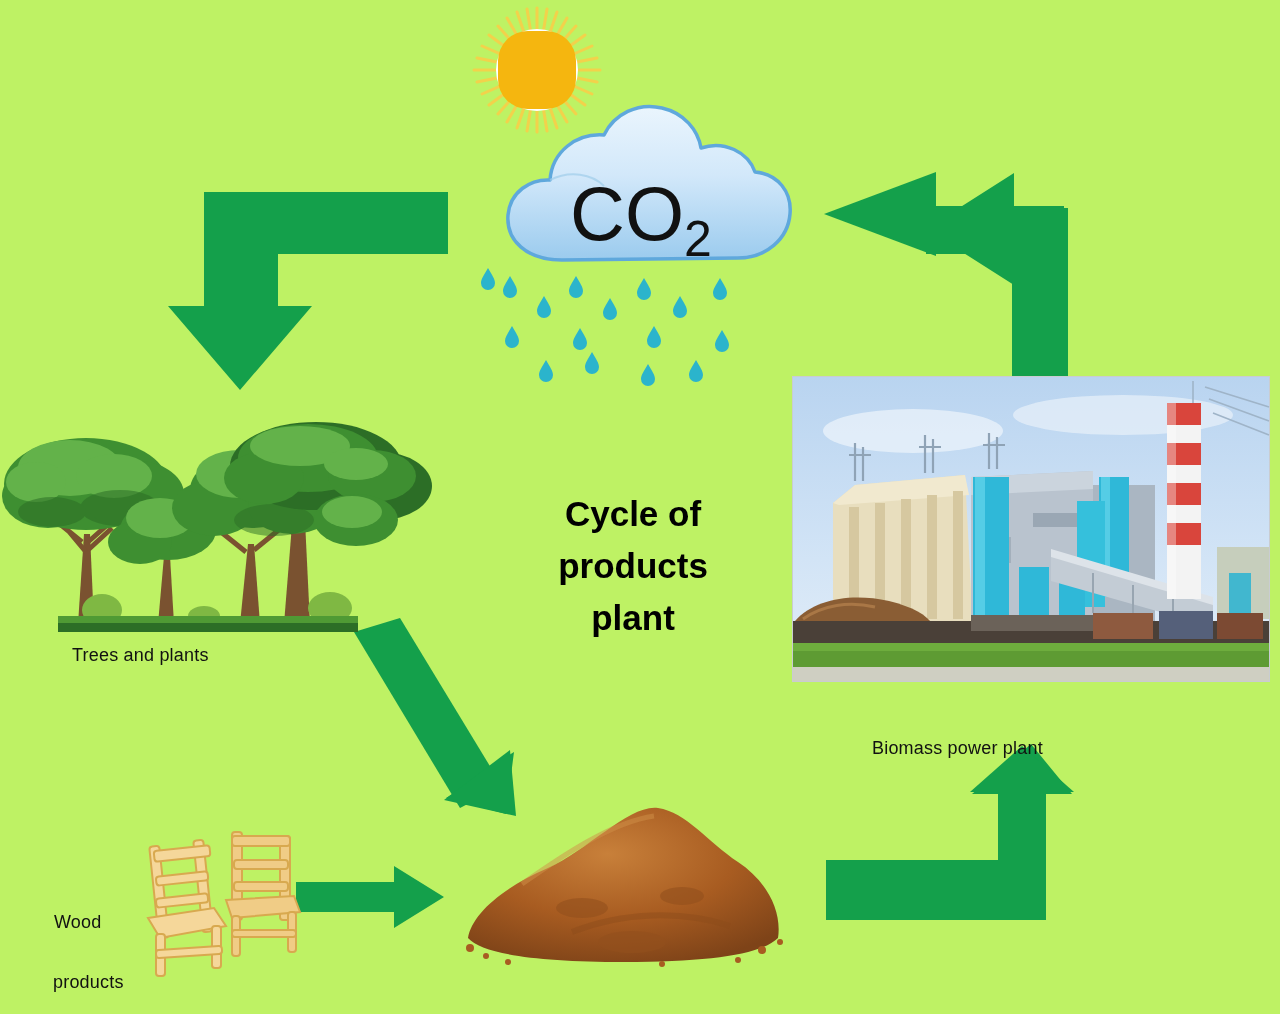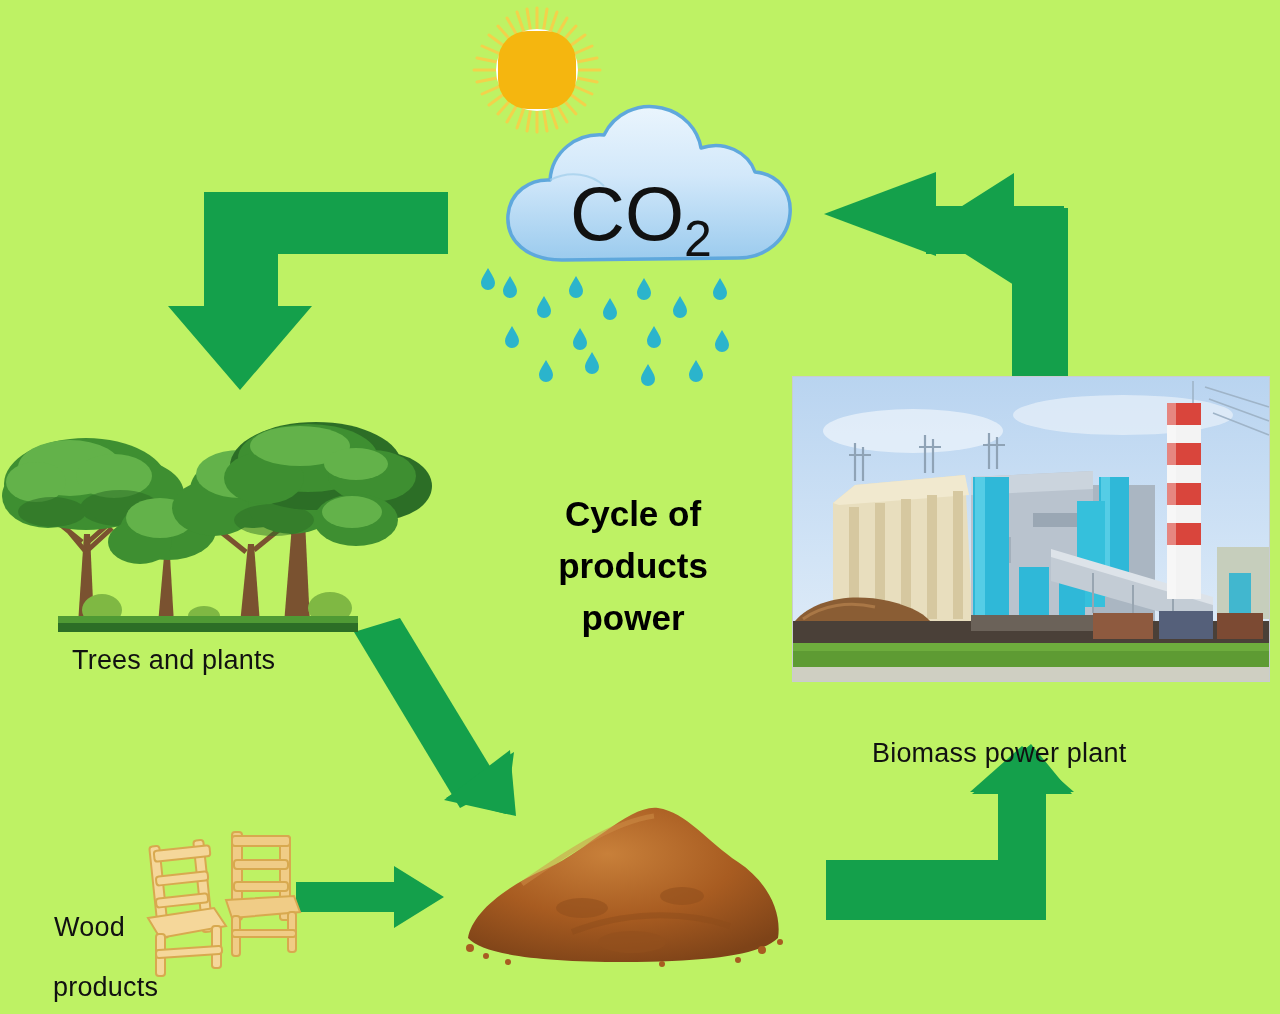--- a/index.html
+++ b/index.html
@@ -1,19 +1,19 @@
 <!DOCTYPE html>
 <html><head>
 <meta charset="utf-8">
 <style>
   html,body{margin:0;padding:0;background:#ffffff;}
   body{width:1280px;height:1014px;overflow:hidden;font-family:"Liberation Sans",sans-serif;}
   #stage{position:relative;width:1280px;height:1014px;background:#bef264;}
   .abs{position:absolute;}
-  .label{color:#111;font-size:27px;font-family:"Liberation Sans",sans-serif;letter-spacing:.2px;white-space:nowrap;}
+  .label{color:#111;font-size:18px;font-family:"Liberation Sans",sans-serif;letter-spacing:.2px;white-space:nowrap;}
   .center-title{color:#000;font-weight:bold;font-size:35px;line-height:52px;text-align:center;font-family:"Liberation Sans",sans-serif;}
   svg{display:block;overflow:visible;}
   .plant-photo{border:1px solid #c9ccd1;box-sizing:border-box;}
 </style>
 </head>
 <body>
 
 <div id="stage">
 
   <div class="abs" style="left:452px;top:2px;width:170px;height:135px;">
@@ -212,21 +212,21 @@
 
       <rect x="50" y="196" width="300" height="12" fill="#2C6E26"></rect>
       <rect x="50" y="192" width="300" height="7" fill="#4F9A34"></rect>
     </svg>
   </div>
   <div class="abs label" style="left:72px;top:645px;">Trees and plants</div>
 
   <div class="abs center-title" style="left:468px;top:488px;width:330px;">
     <div>Cycle of</div>
     <div>products</div>
-    <div>power</div>
+    <div>plant</div>
   </div>
 
   <div class="abs plant-photo" style="left:792px;top:376px;width:478px;height:306px;">
     <svg width="476" height="304" viewBox="0 0 476 304" preserveAspectRatio="none">
       <defs>
         <linearGradient id="sky" x1="0" y1="0" x2="0" y2="1">
           <stop offset="0%" stop-color="#B9D4F0"></stop>
             <stop offset="60%" stop-color="#D2E4F6"></stop>
           <stop offset="100%" stop-color="#E4EEF8"></stop>
         </linearGradient>

